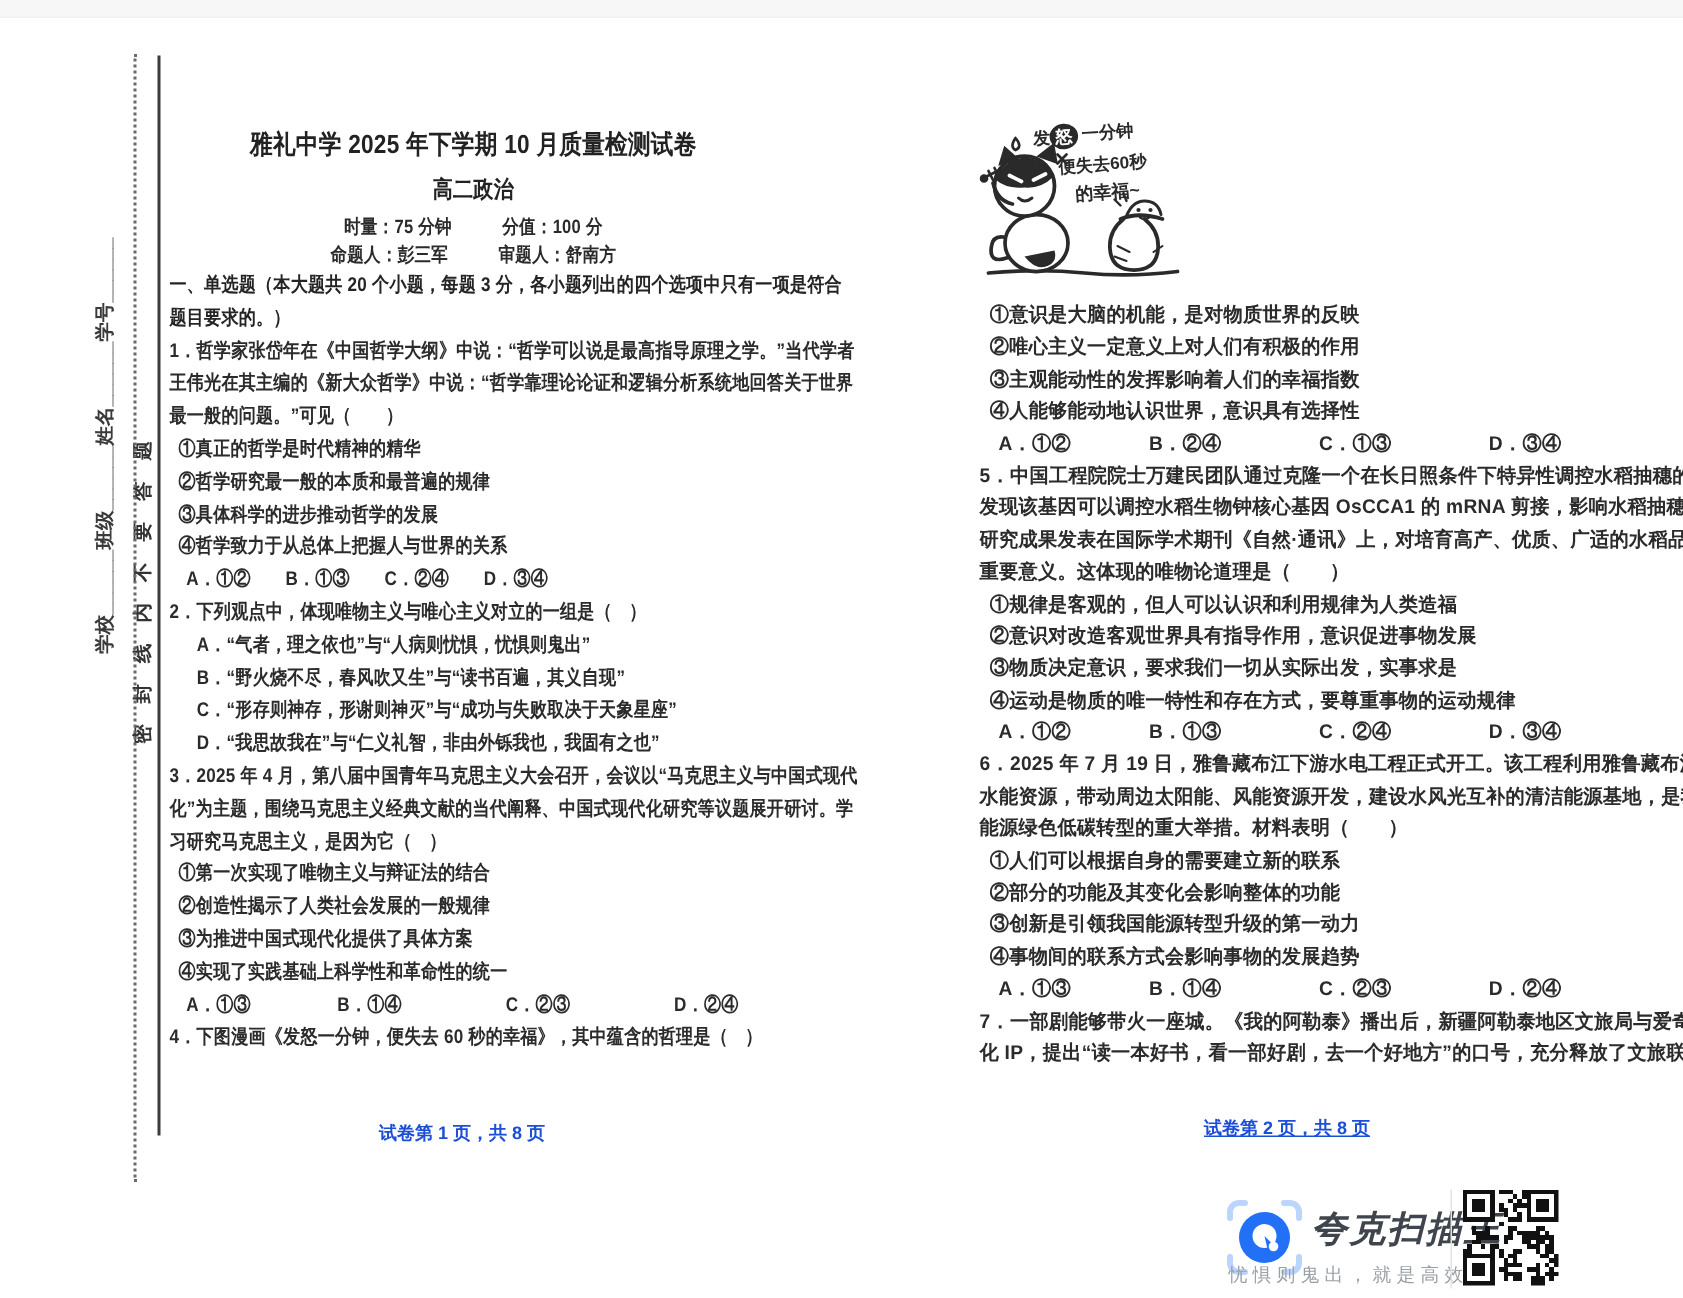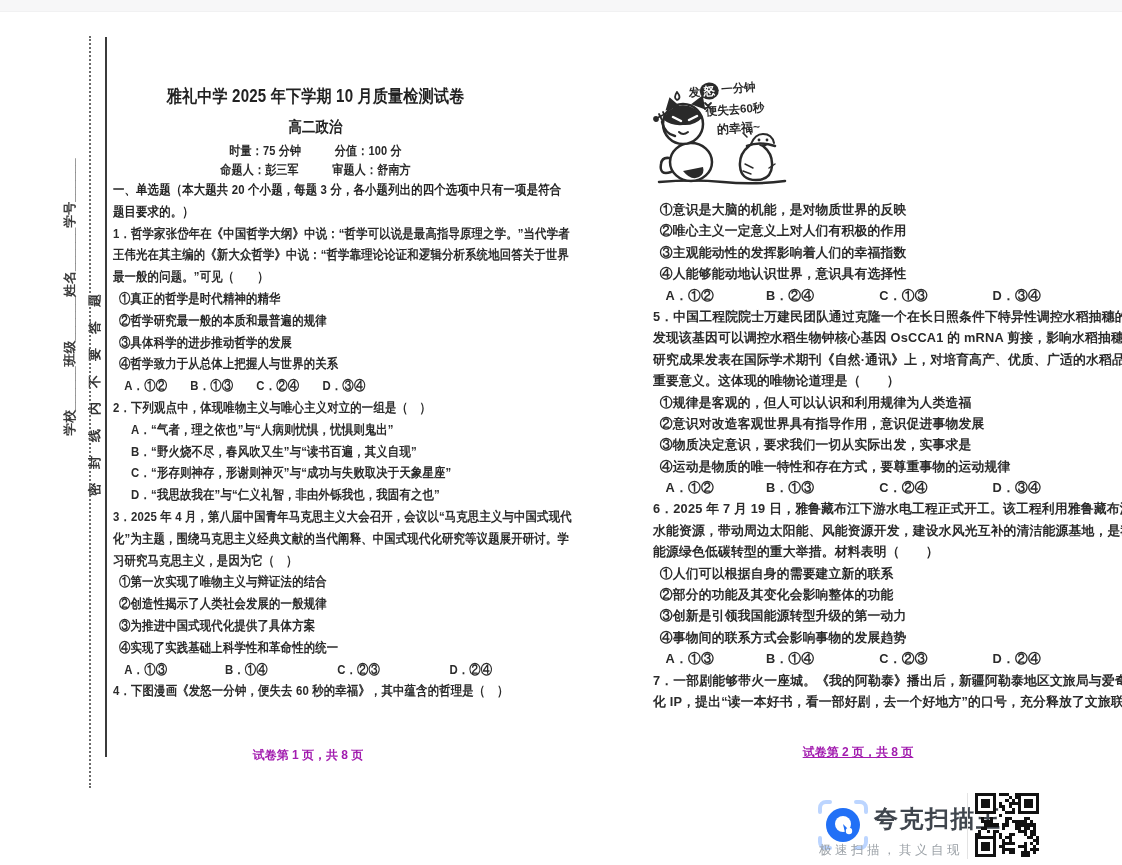--- a/index.html
+++ b/index.html
@@ -31,31 +31,31 @@
   .p2-lines .line{height:21.4px;line-height:21.4px;}
   .line.title{height:34px;line-height:32px;font-size:17.5px;font-weight:700;text-align:center;color:#222;}
   .line.subtitle{height:27px;line-height:25px;font-size:15.5px;font-weight:700;text-align:center;color:#222;}
   .line.meta{height:19px;line-height:19px;font-size:12.8px;font-weight:700;text-align:center;}
   .line.section{font-weight:700;color:#242424;}
   .line.opt{padding-left:21px;}
   .line.sub{padding-left:7px;}
   .line.optrow{padding-left:13px;}
 
   .page-footer{
-    position:absolute;font-size:12px;font-weight:700;color:#a21caf;text-align:center;white-space:nowrap;
+    position:absolute;font-size:12px;font-weight:700;color:#1d4ed8;text-align:center;white-space:nowrap;
   }
   .pf1{left:113px;width:390px;top:747px;}
   .pf2{left:653px;width:410px;top:744px;text-decoration:underline;}
 
   
   .comic{position:absolute;left:653px;top:76px;}
 
   
   .wm-logo{position:absolute;left:816px;top:798px;}
-  .wm-brand{position:absolute;left:874px;top:803px;font-size:24px;font-weight:700;color:#3f454d;letter-spacing:1.5px;white-space:nowrap;}
+  .wm-brand{position:absolute;left:874px;top:803px;font-size:24px;font-weight:700;color:#3f454d;letter-spacing:1.5px;white-space:nowrap;font-style:italic;}
   .wm-tagline{position:absolute;left:819px;top:842px;font-size:12.5px;color:#9aa0a6;letter-spacing:3.5px;white-space:nowrap;}
   .wm-divider{position:absolute;left:967px;top:793px;width:1px;height:66px;background:#e3e3e3;}
   .wm-qr{position:absolute;left:975px;top:793px;}
 </style>
 </head>
 <body>
 
 <div>
 
   <div class="scan-edge-top"></div>
@@ -186,21 +186,21 @@
         <path d="M40 4 h4 a6 6 0 0 1 6 6 v4"></path>
         <path d="M50 40 v4 a6 6 0 0 1 -6 6 h-4"></path>
         <path d="M14 50 h-4 a6 6 0 0 1 -6 -6 v-4"></path>
       </g>
       <circle cx="27" cy="27" r="17" fill="#2170f6"></circle>
       <circle cx="27" cy="26" r="8" fill="#ffffff"></circle>
       <path d="M27 26 L38 37 L30 39 Z" fill="#2170f6"></path>
       <circle cx="33" cy="33" r="3.2" fill="#ffffff"></circle>
     </svg>
     <div class="wm-brand">夸克扫描王</div>
-    <div class="wm-tagline">极速扫描，其义自现</div>
+    <div class="wm-tagline">忧惧则鬼出，就是高效</div>
     <div class="wm-divider"></div>
     <svg class="wm-qr" width="64" height="64" viewBox="0 0 21 21" shape-rendering="crispEdges">
         <rect x="8" y="0" width="1" height="1" fill="#111"></rect>
         <rect x="9" y="0" width="1" height="1" fill="#111"></rect>
         <rect x="10" y="0" width="1" height="1" fill="#111"></rect>
         <rect x="13" y="0" width="1" height="1" fill="#111"></rect>
         <rect x="11" y="1" width="1" height="1" fill="#111"></rect>
         <rect x="13" y="1" width="1" height="1" fill="#111"></rect>
         <rect x="10" y="2" width="1" height="1" fill="#111"></rect>
         <rect x="12" y="2" width="1" height="1" fill="#111"></rect>

